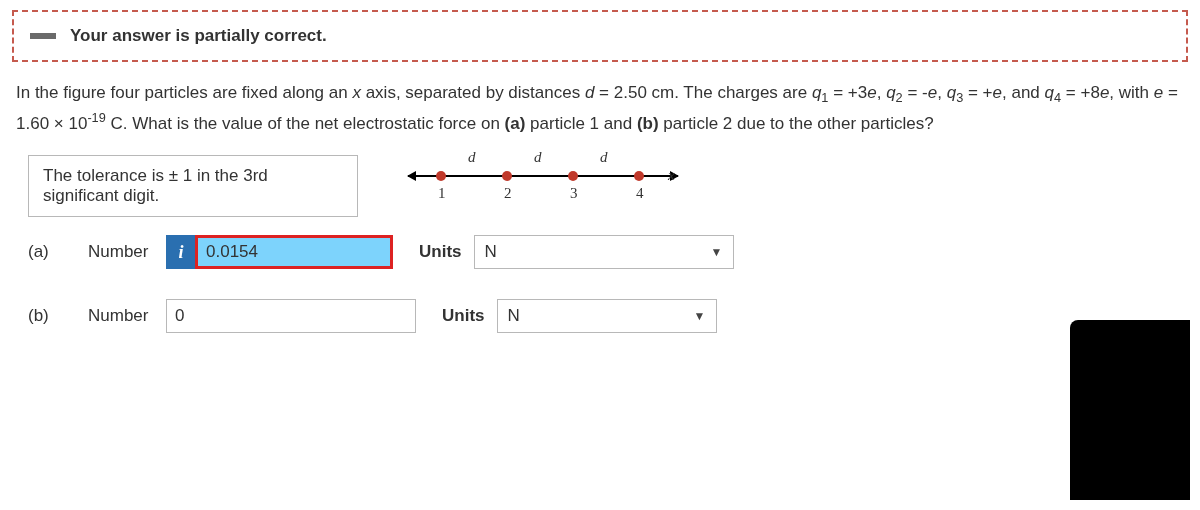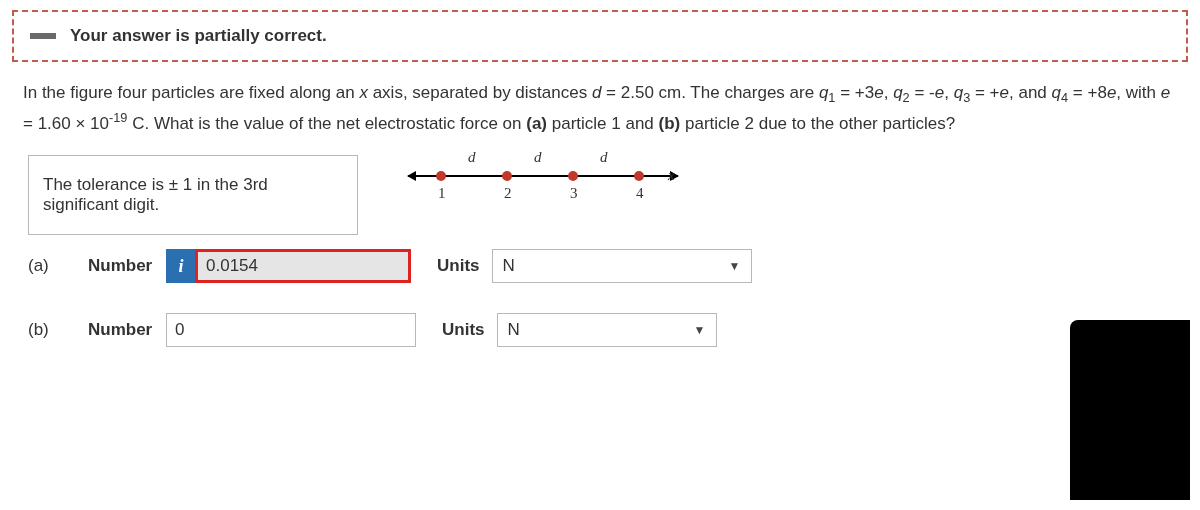--- a/index.html
+++ b/index.html
@@ -22,31 +22,31 @@
     font-weight: bold;
   }
   .minus-icon {
     width: 26px;
     height: 6px;
     background: #6a6a6a;
     display: inline-block;
   }
   .banner-text { font-size: 17px; color: #333;}
   .question-block {
-    margin: 0 18px 18px 23px;
+    margin: 0 18px 18px 16px;
     font-size: 17px;
     line-height: 1.55;
   }
   .sub { vertical-align: sub; font-size: 0.75em; }
   .sup { vertical-align: super; font-size: 0.75em; }
   .italic-var { font-style: italic; }
   .middle-row { display: flex; margin: 0 18px 10px 28px; gap: 50px; align-items: flex-start;}
   .tol-box {
     border: 1px solid #b8b8b8;
-    padding: 19px 14px;
+    padding: 10px 14px;
     font-size: 17px;
     width: 300px;
   }
   .diagram {
     position: relative;
     width: 270px;
     height: 70px;
     margin-top: -4px;
   }
   .axis-line {
@@ -78,32 +78,32 @@
   .pt3 { left: 160px; }
   .pt4 { left: 226px; }
   .lbl { position: absolute; font-family: 'Times New Roman', serif; font-size: 15px;}
   .n1 { top: 34px; left: 30px;} .n2 { top: 34px; left: 96px;} .n3 { top:34px; left:162px;} .n4 { top:34px; left:228px;}
   .d1 { top: -2px; left: 60px; font-style: italic;} .d2 { top:-2px; left:126px; font-style: italic;} .d3 { top:-2px; left:192px; font-style: italic;}
   .xl { top: 16px; left: 260px; font-style: italic;}
   .answer-row {
     display: flex; align-items: center; gap: 0; margin: 14px 18px 30px 28px; font-size: 17px;
   }
   .part-label { width: 60px;}
-  .num-label { width: 78px; font-weight: bold;}
+  .num-label { width: 78px;}
   .info-btn {
     width: 30px; height: 34px; background: #2a6fb0; color: #fff;
     display:flex; align-items:center; justify-content:center;
     font-family: Georgia, serif; font-weight: bold; font-style: italic; font-size: 18px;
     border:1px solid #2a6fb0; box-sizing:border-box;
   }
   .num-input-wrong {
     border: 3px solid #d22; border-left: 3px solid #d22;
     margin-left: -1px;
-    height: 34px; box-sizing: border-box; padding: 0 8px; width: 216px;
-    background:#e5e5e5; display:flex; align-items:center;
+    height: 34px; box-sizing: border-box; padding: 0 8px; width: 198px;
+    background:#7dd3fc; display:flex; align-items:center;
   }
   .num-input-plain {
     border: 1px solid #b8b8b8; height: 34px; box-sizing:border-box;
     padding: 0 8px; width: 250px; background:#fff; display:flex; align-items:center;
   }
   .units-label { margin-left: 26px; margin-right: 12px; font-weight: bold; }
   .select-box {
     border: 1px solid #b8b8b8; background:#fff; height:34px; box-sizing:border-box;
     padding: 0 10px; width: 260px; display:flex; align-items:center; justify-content:space-between;
   }

